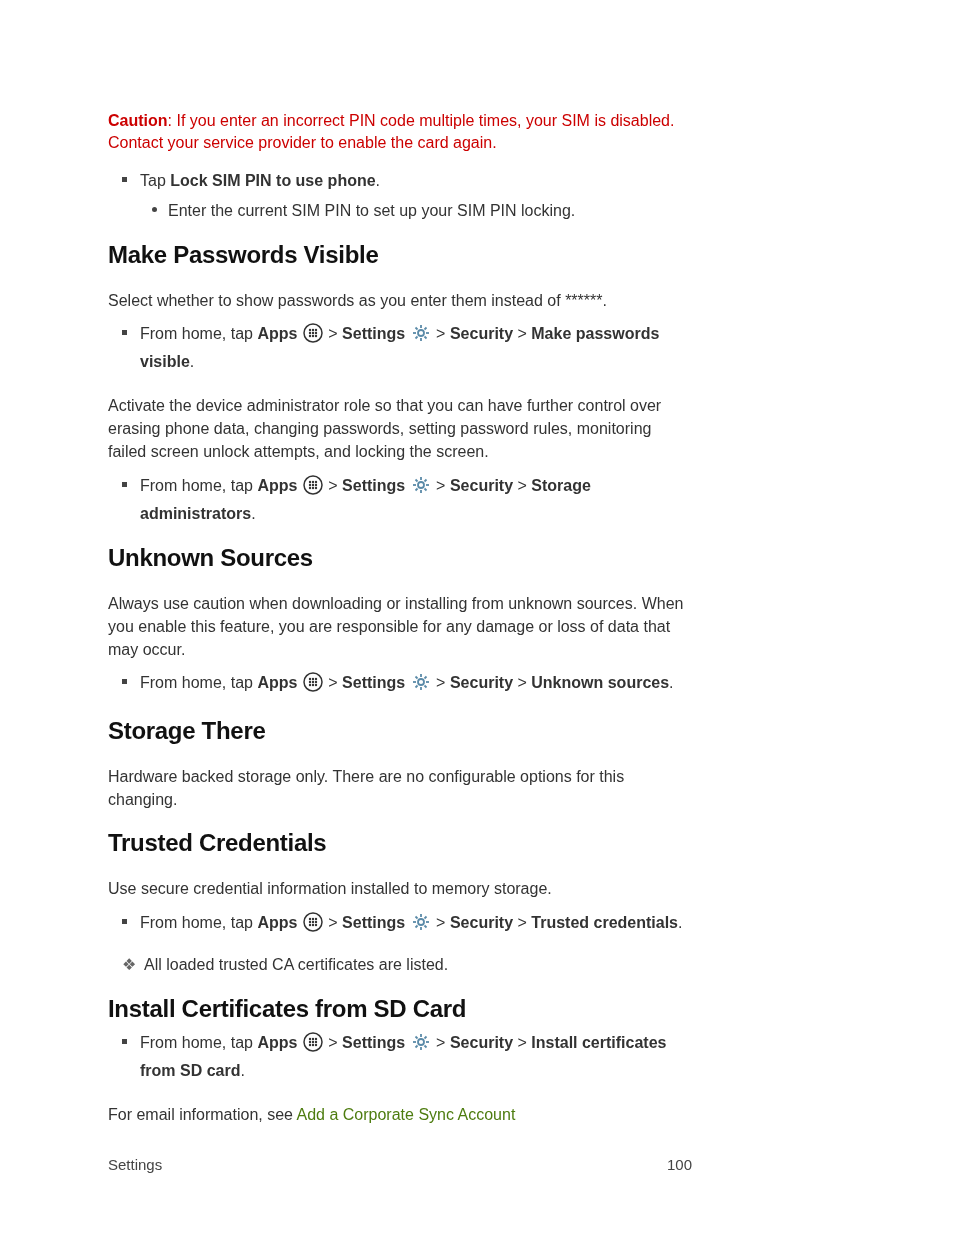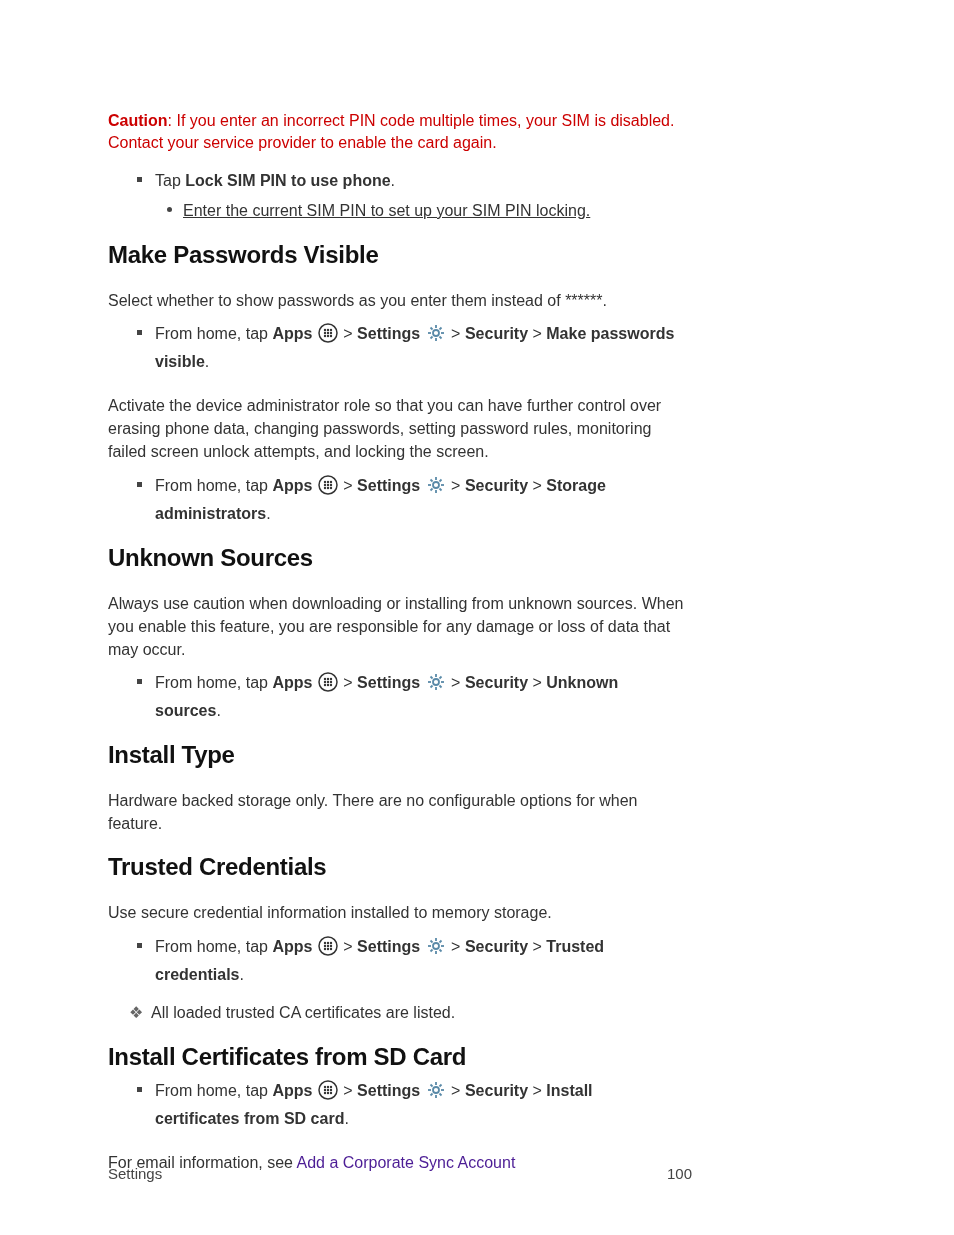--- a/index.html
+++ b/index.html
@@ -23,37 +23,36 @@
     margin-bottom: 14px;
   }
   .caution .label { font-weight: bold; }
   ul.square {
     list-style: none;
     padding-left: 32px;
     margin: 8px 0 14px 0;
   }
   ul.square > li {
     position: relative;
-    margin: 6px 15px;
+    margin: 6px 0;
     line-height: 1.5;
   }
   ul.square > li::before {
     content: "";
     position: absolute;
     left: -18px;
     top: 8px;
     width: 5px;
     height: 5px;
     background: #444;
   }
   ul.disc {
     list-style: none;
     padding-left: 28px;
     margin: 6px 0 0 0;
-    text-decoration: underline;
   }
   ul.disc > li {
     position: relative;
     margin: 6px 0;
     line-height: 1.5;
   }
   ul.disc > li::before {
     content: "";
     position: absolute;
     left: -16px;
@@ -63,21 +62,21 @@
     background: #444;
     border-radius: 50%;
   }
   ul.diamond {
     list-style: none;
     padding-left: 32px;
     margin: 6px 0 14px 0;
   }
   ul.diamond > li {
     position: relative;
-    margin: 8px 11px;
+    margin: 8px 4px;
     line-height: 1.5;
   }
   ul.diamond > li::before {
     content: "❖";
     position: absolute;
     left: -22px;
     top: 0;
     color: #666;
   }
   h2.section {
@@ -86,21 +85,21 @@
     font-size: 24px;
     letter-spacing: -0.3px;
     color: #111;
     margin: 18px 0 8px 0;
   }
   p.body {
     margin: 20px 0 10px 0;
     line-height: 1.45;
   }
   .b { font-weight: bold; }
-  .link { color: #4c1d95; }
+  .link { color: #4d7c0f; }
   .icon {
     display: inline-block;
     vertical-align: -4px;
     margin: 0 1px;
   }
   .footer {
     position: absolute;
     bottom: 62px;
     left: 108px;
     right: 108px;
@@ -225,22 +224,22 @@
               <line x1="4.5" y1="4.5" x2="6.5" y2="6.5"></line>
               <line x1="13.5" y1="13.5" x2="15.5" y2="15.5"></line>
               <line x1="4.5" y1="15.5" x2="6.5" y2="13.5"></line>
               <line x1="13.5" y1="6.5" x2="15.5" y2="4.5"></line>
             </g>
           </svg></span>
       <span> &gt; </span><span class="b">Security</span><span> &gt; </span><span class="b">Unknown sources</span>.
     </li>
   </ul>
 
-  <h2 class="section">Install Type</h2>
-  <p class="body">Hardware backed storage only. There are no configurable options for when feature.</p>
+  <h2 class="section">Storage There</h2>
+  <p class="body">Hardware backed storage only. There are no configurable options for this changing.</p>
 
   <h2 class="section">Trusted Credentials</h2>
   <p class="body">Use secure credential information installed to memory storage.</p>
   <ul class="square">
     <li>
       <span>From home, tap </span><span class="b">Apps</span>
       <span class="icon"><svg width="20" height="20" viewBox="0 0 20 20">
             <circle cx="10" cy="10" r="9" fill="none" stroke="#333" stroke-width="1.5"></circle>
             <circle cx="7" cy="7" r="1.2" fill="#333"></circle>
             <circle cx="10" cy="7" r="1.2" fill="#333"></circle>

